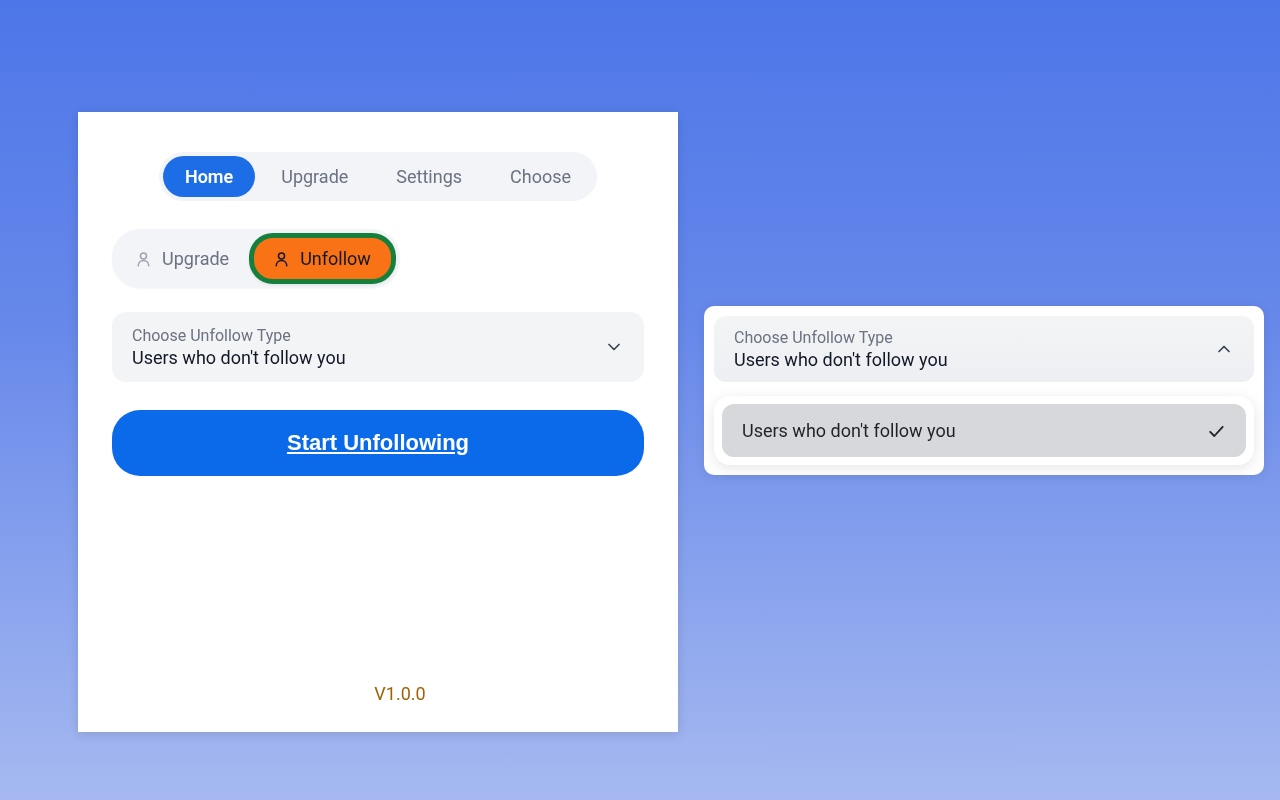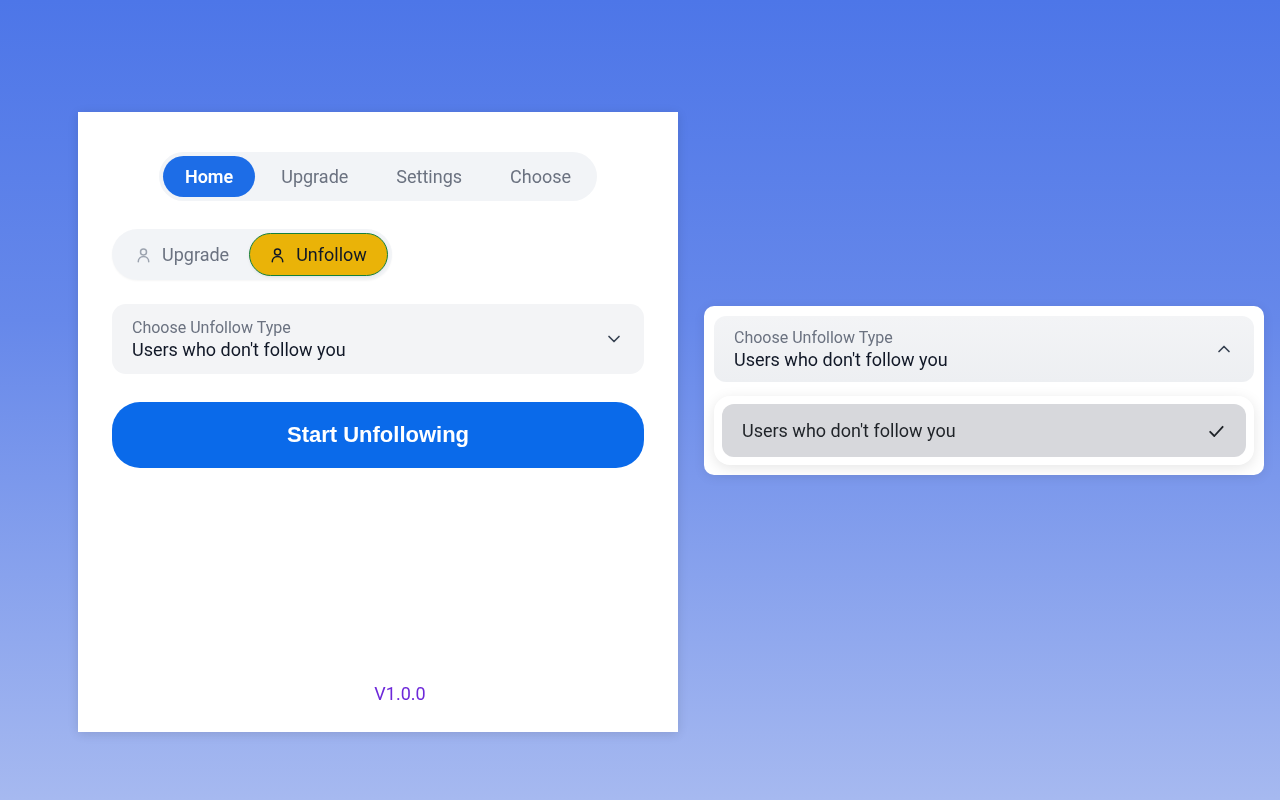--- a/index.html
+++ b/index.html
@@ -66,23 +66,23 @@
       display: flex;
       align-items: center;
       gap: 8px;
       padding: 10px 20px;
       border-radius: 24px;
       font-size: 18px;
       color: #6b7280;
       cursor: pointer;
     }
     .mode-item.active {
-      background: #eab308;
+      background: #f97316;
       color: #111827;
-      border: 1px solid #15803d;
+      border: 5px solid #15803d;
       box-shadow: 0 1px 3px rgba(0,0,0,0.08);
     }
     .mode-item svg { width: 18px; height: 18px; display: block; }
 
     
     .dropdown {
       background: #f3f4f6;
       border-radius: 14px;
       padding: 14px 20px;
       display: flex;
@@ -100,27 +100,28 @@
     .primary-btn {
       background: #0a6aea;
       color: #fff;
       font-size: 22px;
       font-weight: 600;
       border: none;
       border-radius: 28px;
       padding: 20px 0;
       cursor: pointer;
       width: 100%;
+      text-decoration: underline;
     }
 
     
     .version {
       margin-top: auto;
       align-self: center;
-      color: #6d28d9;
+      color: #a16207;
       font-size: 18px;
       margin-left: 44px;
     }
 
     
     .expanded-panel {
       position: absolute;
       left: 704px;
       top: 306px;
       width: 560px;

